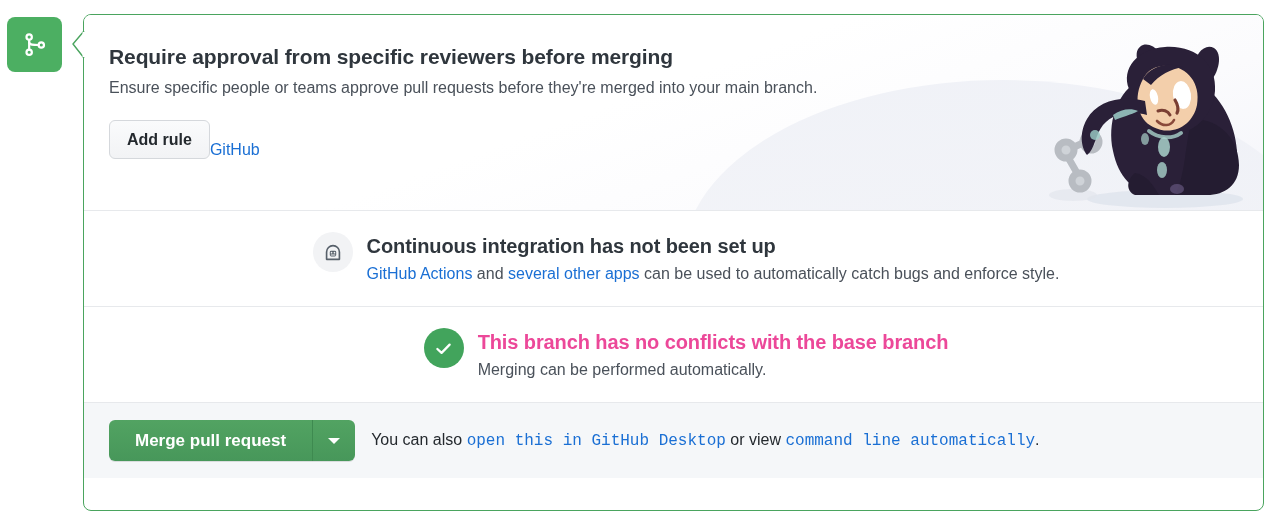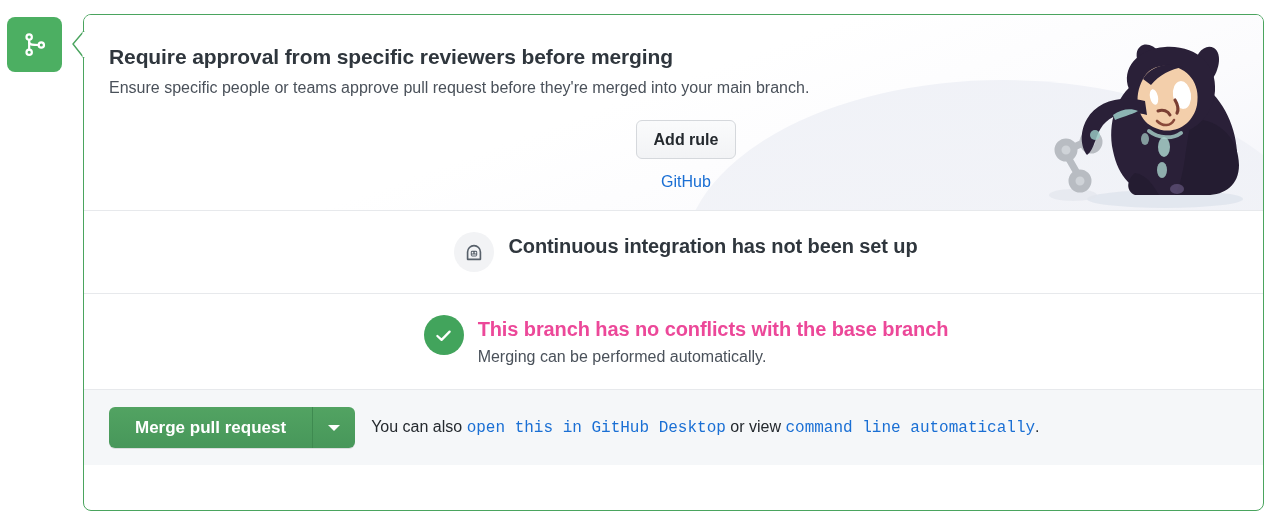--- a/index.html
+++ b/index.html
@@ -92,23 +92,21 @@
   .promo p {
     margin: 0;
     font-size: 16px;
     line-height: 1.55;
     color: #4a515a;
     max-width: 710px;
   }
   .promo-actions {
     margin-top: 19px;
     display: flex;
-    align-items: center;
-    gap: 14px;
-    flex-direction: column;
+    align-items: flex-end;
   }
   .btn-add-rule {
     display: inline-flex;
     align-items: center;
     justify-content: center;
     height: 39px;
     padding: 0 17px;
     font-size: 16px;
     font-weight: bold;
     color: #24292e;
@@ -327,40 +325,41 @@
           <ellipse cx="152" cy="166" rx="7" ry="5" fill="#6f5f8a" opacity=".6"></ellipse>
 
           <path d="M124 108 C 134 116 148 116 156 110" stroke="#a9d2cb" stroke-width="4" fill="none" opacity=".8" stroke-linecap="round"></path>
 
           <path d="M110 150 C 102 156 100 168 110 172 L 134 172 C 128 162 122 152 110 150 Z" fill="#241c31"></path>
         </svg>
       </div>
 
       <div class="promo-inner">
         <h2>Require approval from specific reviewers before merging</h2>
-        <p>Ensure specific people or teams approve pull request before they're merged into your main branch.</p>
+        <p>Ensure specific people or teams approve pull requests before they're merged into your main branch.</p>
         <div class="promo-actions">
           <button class="btn-add-rule">Add rule</button>
           <a class="link-dismiss">GitHub</a>
         </div>
       </div>
     </section>
 
     <section class="row">
       <div class="row-icon bot">
         <svg width="22" height="22" viewBox="0 0 24 24" fill="none" stroke="#57606a" stroke-width="1.8" stroke-linecap="round" stroke-linejoin="round">
           <path d="M5 20 V 12 a7 7 0 0 1 14 0 v 8 z"></path>
           <rect x="8.5" y="10.5" width="7" height="6.5" rx="1.6" fill="#57606a" stroke="none"></rect>
           <circle cx="10.4" cy="12.8" r=".95" fill="#f2f3f5" stroke="none"></circle>
           <circle cx="13.6" cy="12.8" r=".95" fill="#f2f3f5" stroke="none"></circle>
           <line x1="10" y1="15.3" x2="14" y2="15.3" stroke="#f2f3f5" stroke-width="1.3"></line>
         </svg>
       </div>
       <div class="row-body">
         <div class="row-title">Continuous integration has not been set up</div>
+        <p class="row-sub"><a>GitHub Actions</a> and <a>several other apps</a> can be used to automatically catch bugs and enforce style.</p>
       </div>
     </section>
 
     <section class="row">
       <div class="row-icon check">
         <svg width="21" height="21" viewBox="0 0 24 24" fill="none" stroke="#ffffff" stroke-width="2.6" stroke-linecap="round" stroke-linejoin="round">
           <path d="M5 12.6 L 9.8 17 L 19 7.6"></path>
         </svg>
       </div>
       <div class="row-body">

